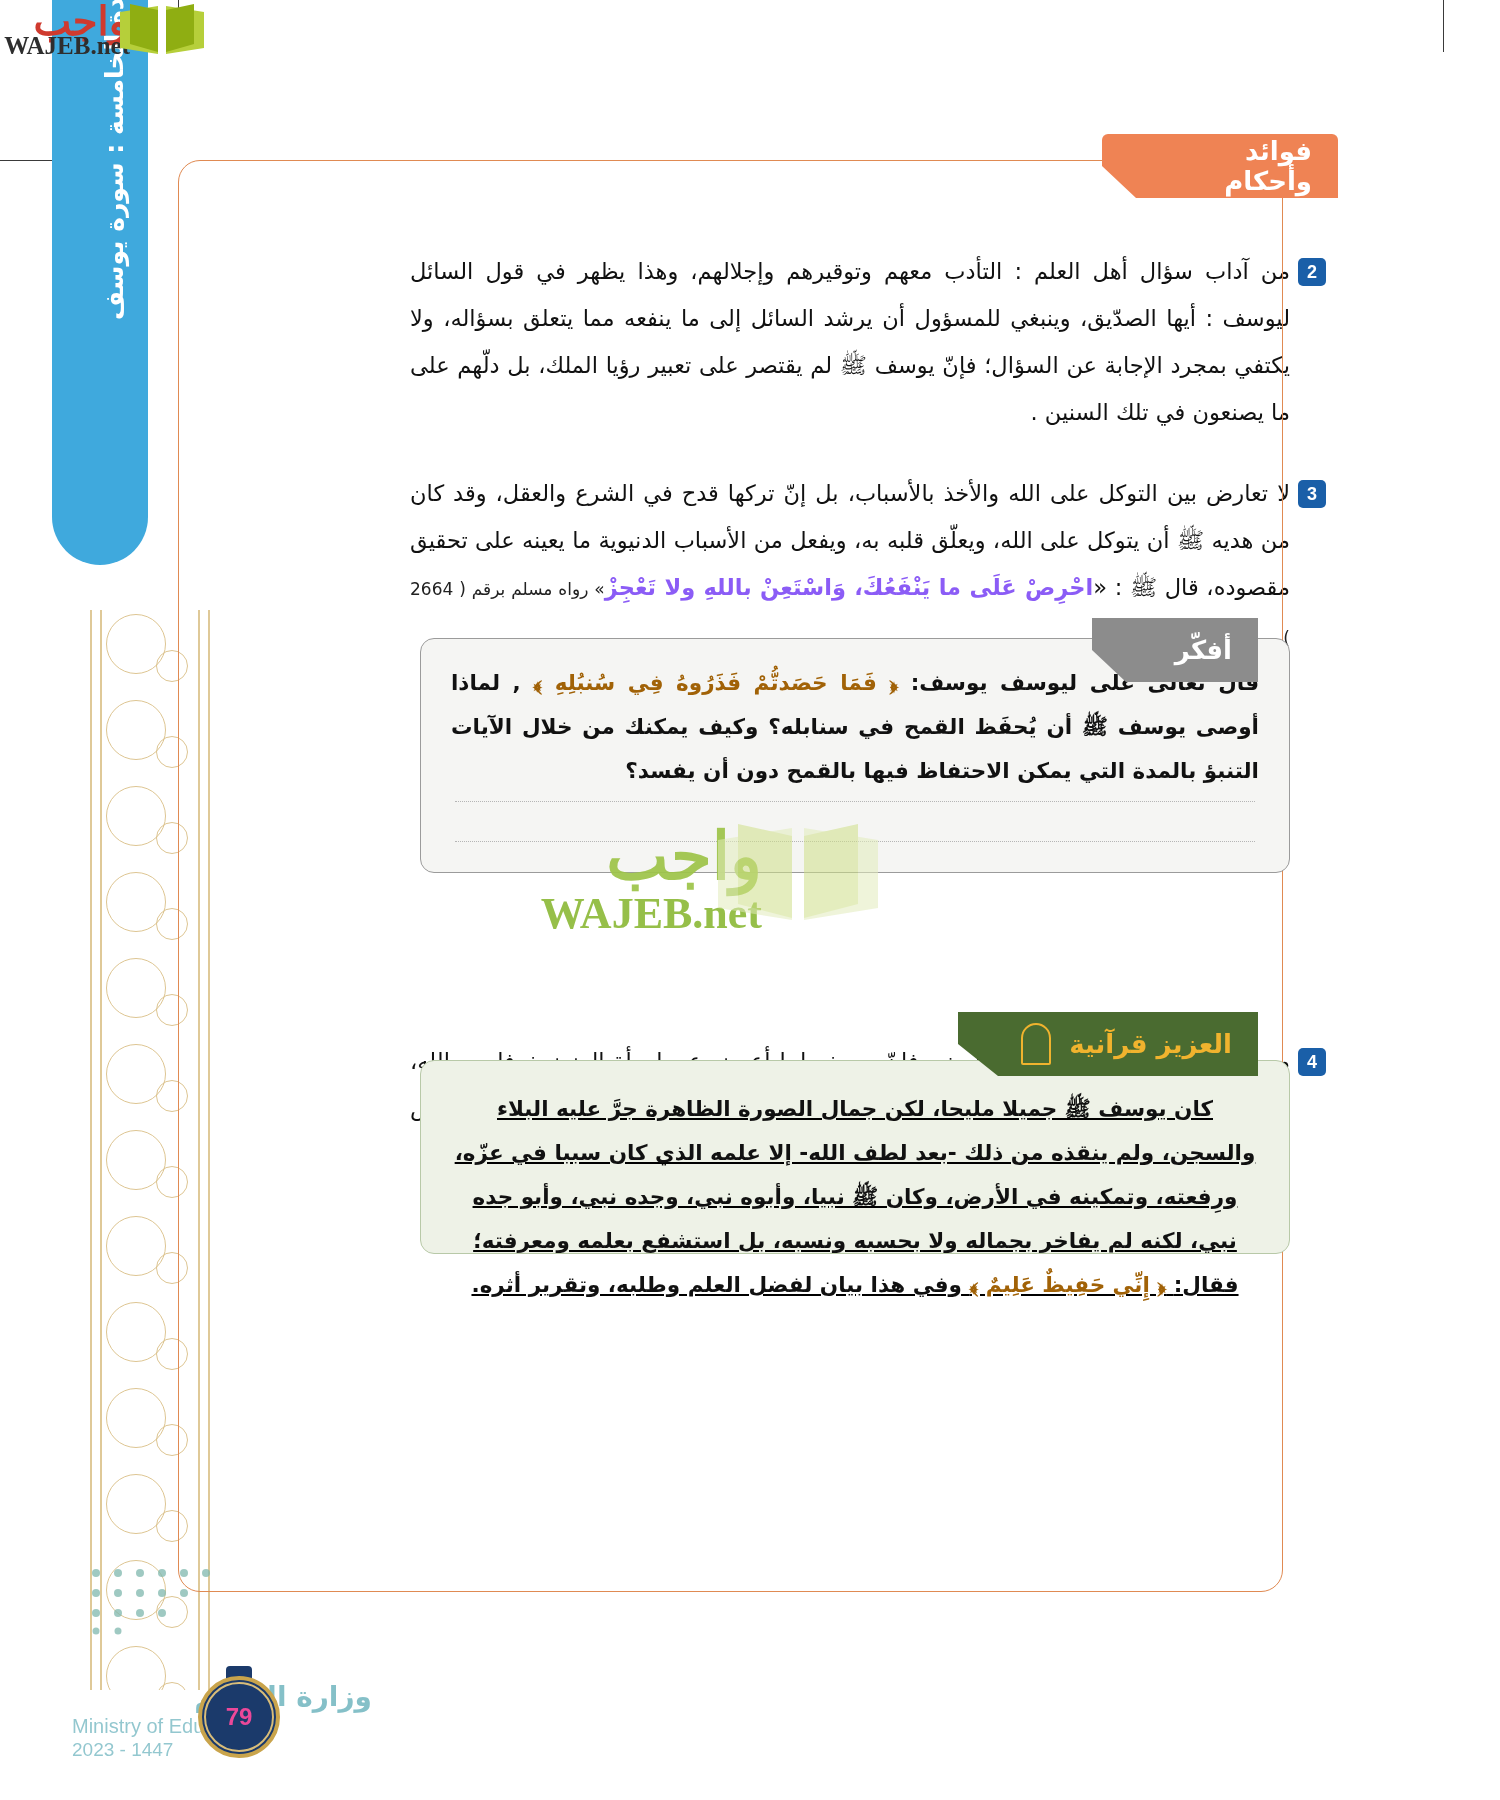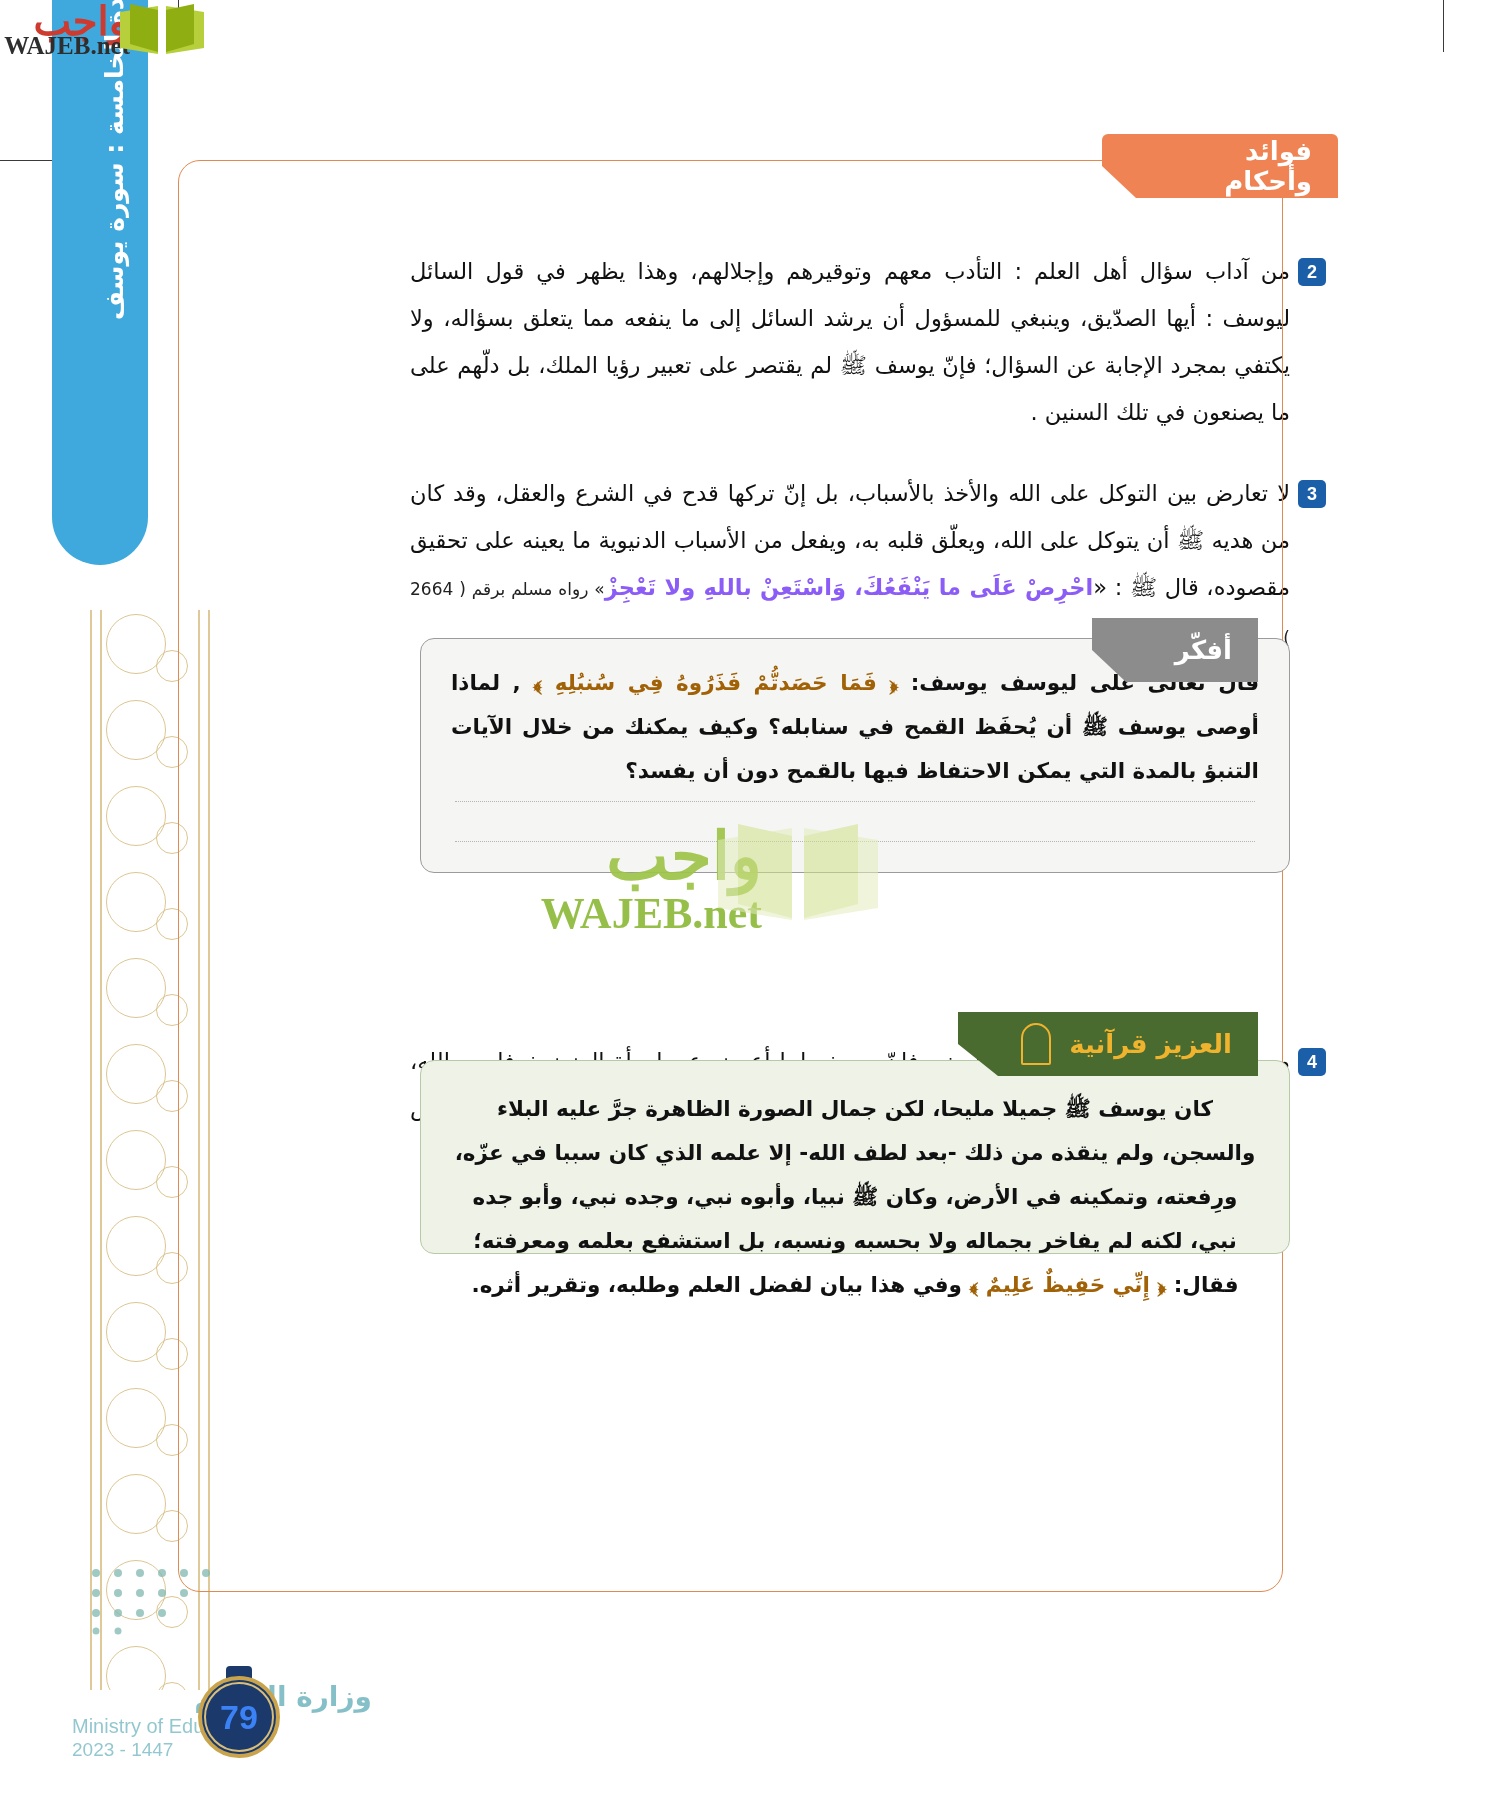--- a/index.html
+++ b/index.html
@@ -251,20 +251,21 @@
     width: 870px;
     height: 235px;
   }
   .box-green {
     right: 210px;
     top: 1060px;
     width: 870px;
     height: 194px;
     border: 1.3px solid #b8c9a8;
     background: #eef2e7;
+    text-decoration: underline;
   }
   .box-text {
     direction: rtl;
     text-align: justify;
     font-family: "DejaVu Sans", sans-serif;
     font-size: 21.5px;
     font-weight: bold;
     line-height: 44px;
     color: #111;
     padding: 22px 30px 0 30px;
@@ -375,22 +376,22 @@
     inset: 6px;
     border-radius: 50%;
     border: 2px solid #d9bd79;
   }
   .medal-num {
     position: absolute;
     inset: 0;
     display: flex;
     align-items: center;
     justify-content: center;
-    color: #3b82f6;
-    font-size: 34px;
+    color: #ec4899;
+    font-size: 24px;
     font-weight: bold;
     font-family: "Liberation Sans", sans-serif;
   }
   .medal-top {
     position: absolute;
     left: 50%;
     top: -10px;
     transform: translateX(-50%);
     width: 26px; height: 14px;
     background: #1b3a6b;

